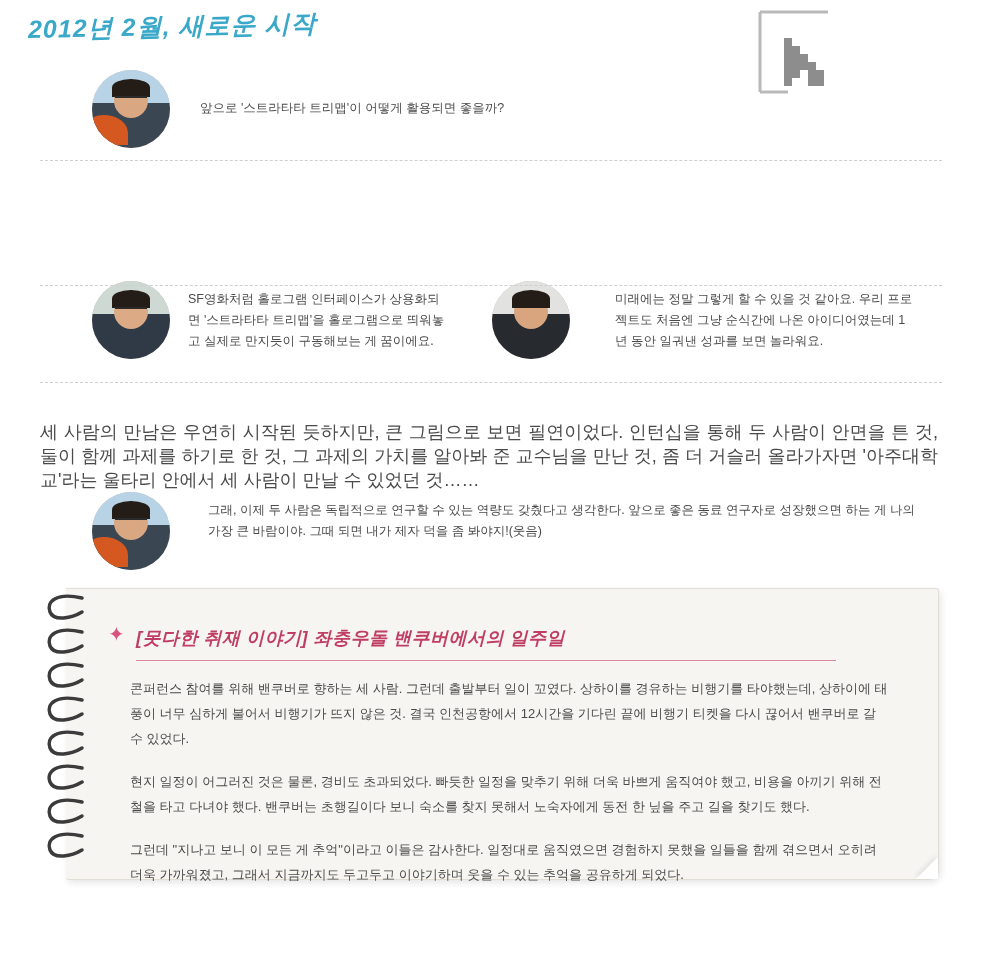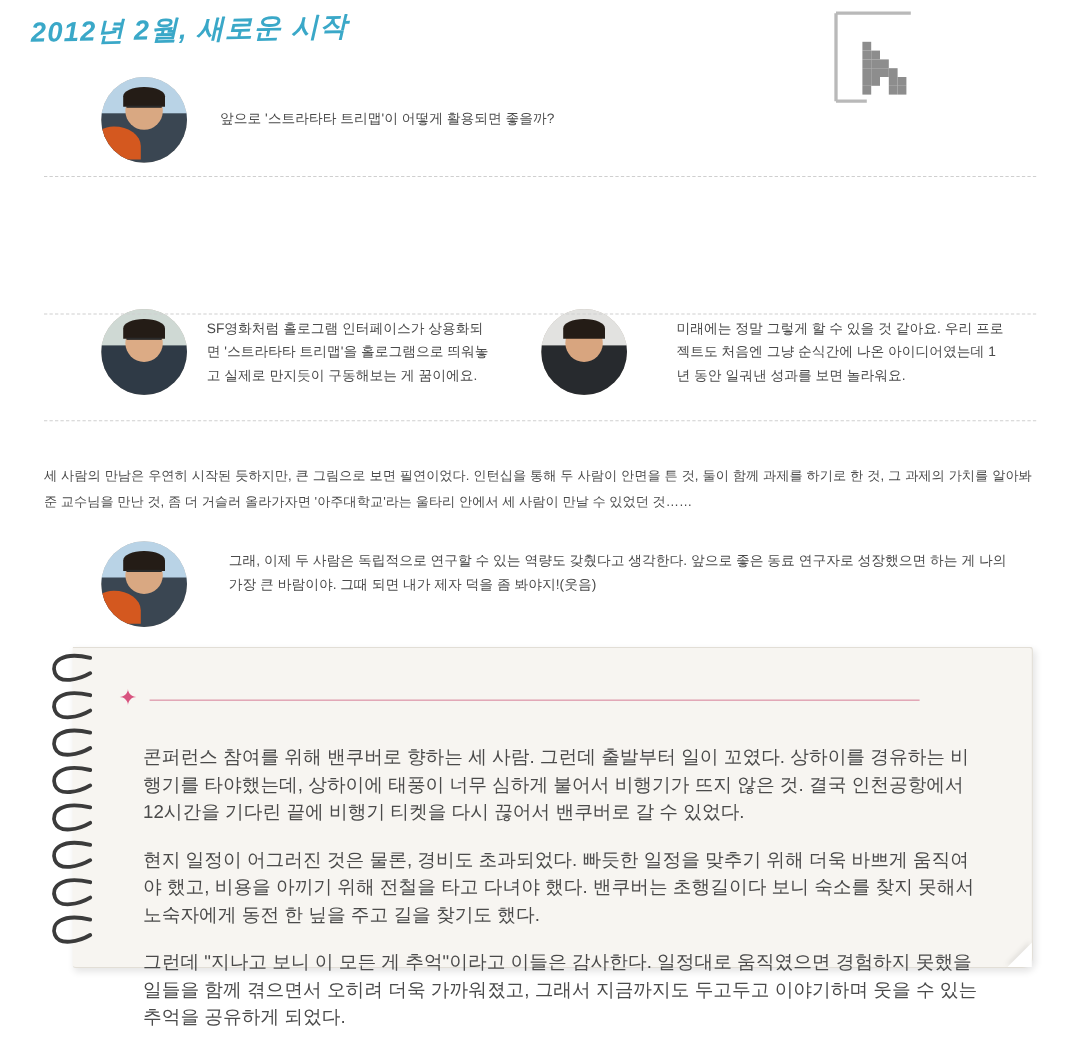--- a/index.html
+++ b/index.html
@@ -90,21 +90,21 @@
     left: 40px;
     width: 902px;
     border-top: 1px dashed #cfcfcf;
   }
 
   
   .body-copy {
     position: absolute;
     left: 40px;
     width: 898px;
-    font-size: 12px;
+    font-size: 18px;
     line-height: 24px;
     color: #4a4a4a;
   }
   .body-copy p { margin: 0 0 20px 0; text-align: justify; }
 
   
   .notebook {
     position: absolute;
     left: 38px;
     top: 588px;
@@ -161,21 +161,21 @@
     left: 70px;
     top: 34px;
     font-size: 20px;
     color: #d8537f;
   }
   .note-body {
     position: absolute;
     left: 92px;
     top: 88px;
     width: 760px;
-    font-size: 17px;
+    font-size: 13px;
     line-height: 25px;
     color: #4a4a4a;
   }
   .note-body p { margin: 0 0 18px 0; }
 </style>
 </head>
 <body>
 
 <div class="page-title">2012년 2월, 새로운 시작</div>
 
@@ -271,20 +271,21 @@
       <path d="M44 152 C18 146, 8 156, 12 166 C16 176, 34 172, 44 166"></path>
       <path d="M44 186 C18 180, 8 190, 12 200 C16 210, 34 206, 44 200"></path>
       <path d="M44 220 C18 214, 8 224, 12 234 C16 244, 34 240, 44 234"></path>
       <path d="M44 254 C18 248, 8 258, 12 268 C16 278, 34 274, 44 268"></path>
     </g>
   </svg>
 
   <div class="star-icon">✦</div>
 
   <div class="note-head">
+    <div class="note-title">[못다한 취재 이야기] 좌충우돌 밴쿠버에서의 일주일</div>
     <div class="note-rule"></div>
   </div>
 
   <div class="note-body">
     <p>콘퍼런스 참여를 위해 밴쿠버로 향하는 세 사람. 그런데 출발부터 일이 꼬였다. 상하이를 경유하는 비행기를 타야했는데, 상하이에 태풍이 너무 심하게 불어서 비행기가 뜨지 않은 것. 결국 인천공항에서 12시간을 기다린 끝에 비행기 티켓을 다시 끊어서 밴쿠버로 갈 수 있었다.</p>
     <p>현지 일정이 어그러진 것은 물론, 경비도 초과되었다. 빠듯한 일정을 맞추기 위해 더욱 바쁘게 움직여야 했고, 비용을 아끼기 위해 전철을 타고 다녀야 했다. 밴쿠버는 초행길이다 보니 숙소를 찾지 못해서 노숙자에게 동전 한 닢을 주고 길을 찾기도 했다.</p>
     <p>그런데 "지나고 보니 이 모든 게 추억"이라고 이들은 감사한다. 일정대로 움직였으면 경험하지 못했을 일들을 함께 겪으면서 오히려 더욱 가까워졌고, 그래서 지금까지도 두고두고 이야기하며 웃을 수 있는 추억을 공유하게 되었다.</p>
   </div>
 </div>
 

